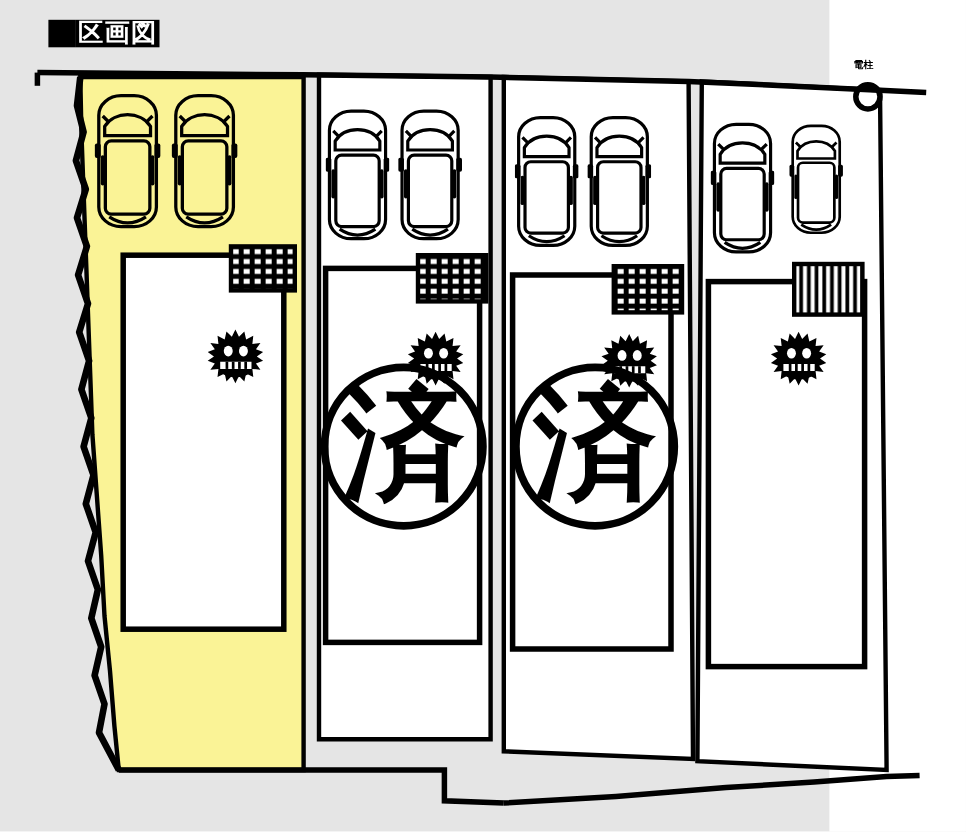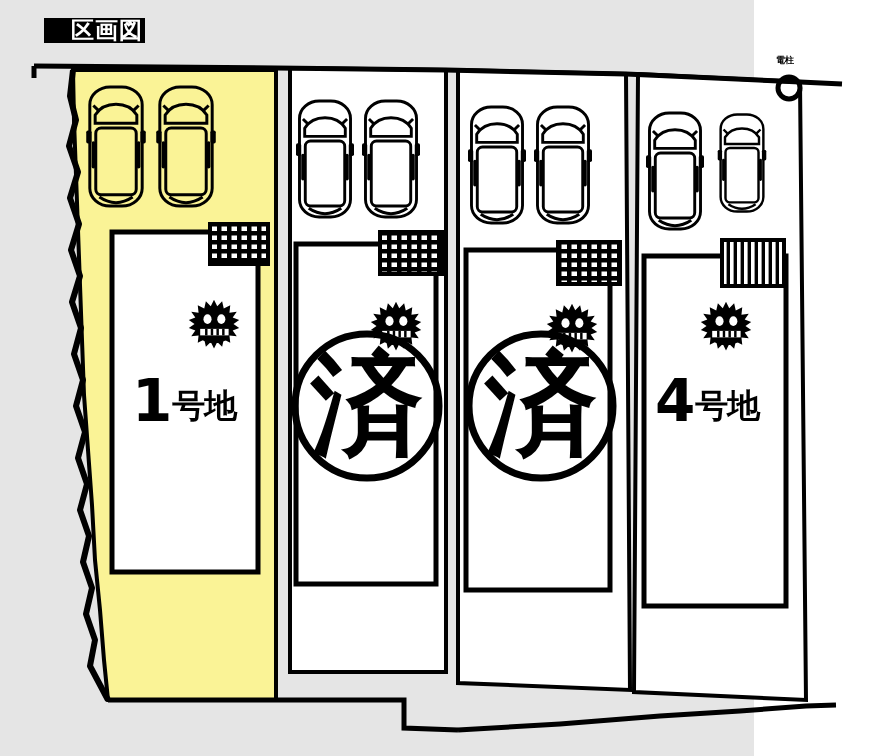--- a/index.html
+++ b/index.html
@@ -216,25 +216,19 @@
   </svg>
 
   <div class="ttl">
     <span class="sq"></span>
     <span class="tx">区画図</span>
   </div>
 
 
   <div class="polelbl">電柱</div>
 
-  <div class="plotlbl" style="left:132px;top:372px;">
-    <span class="num">1</span><span class="suf">号地</span>
-  </div>
 
   <div class="soldlbl" style="left:311px;top:348px;">済</div>
 
   <div class="soldlbl" style="left:485px;top:348px;">済</div>
 
-  <div class="plotlbl" style="left:655px;top:372px;">
-    <span class="num">4</span><span class="suf">号地</span>
-  </div>
 
 </div>
 
 </body></html>

